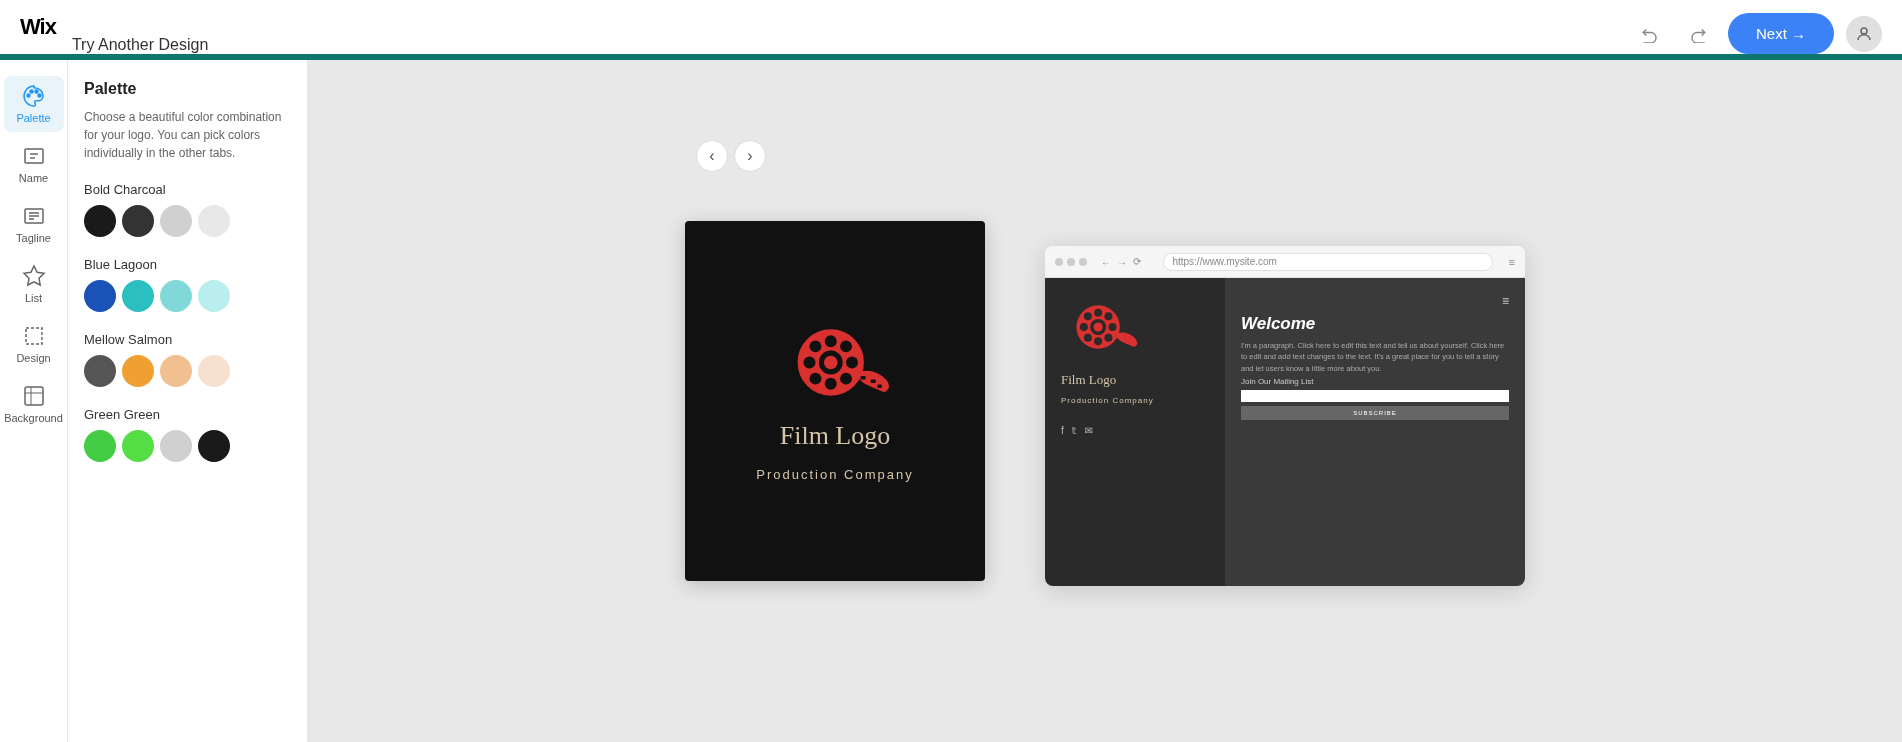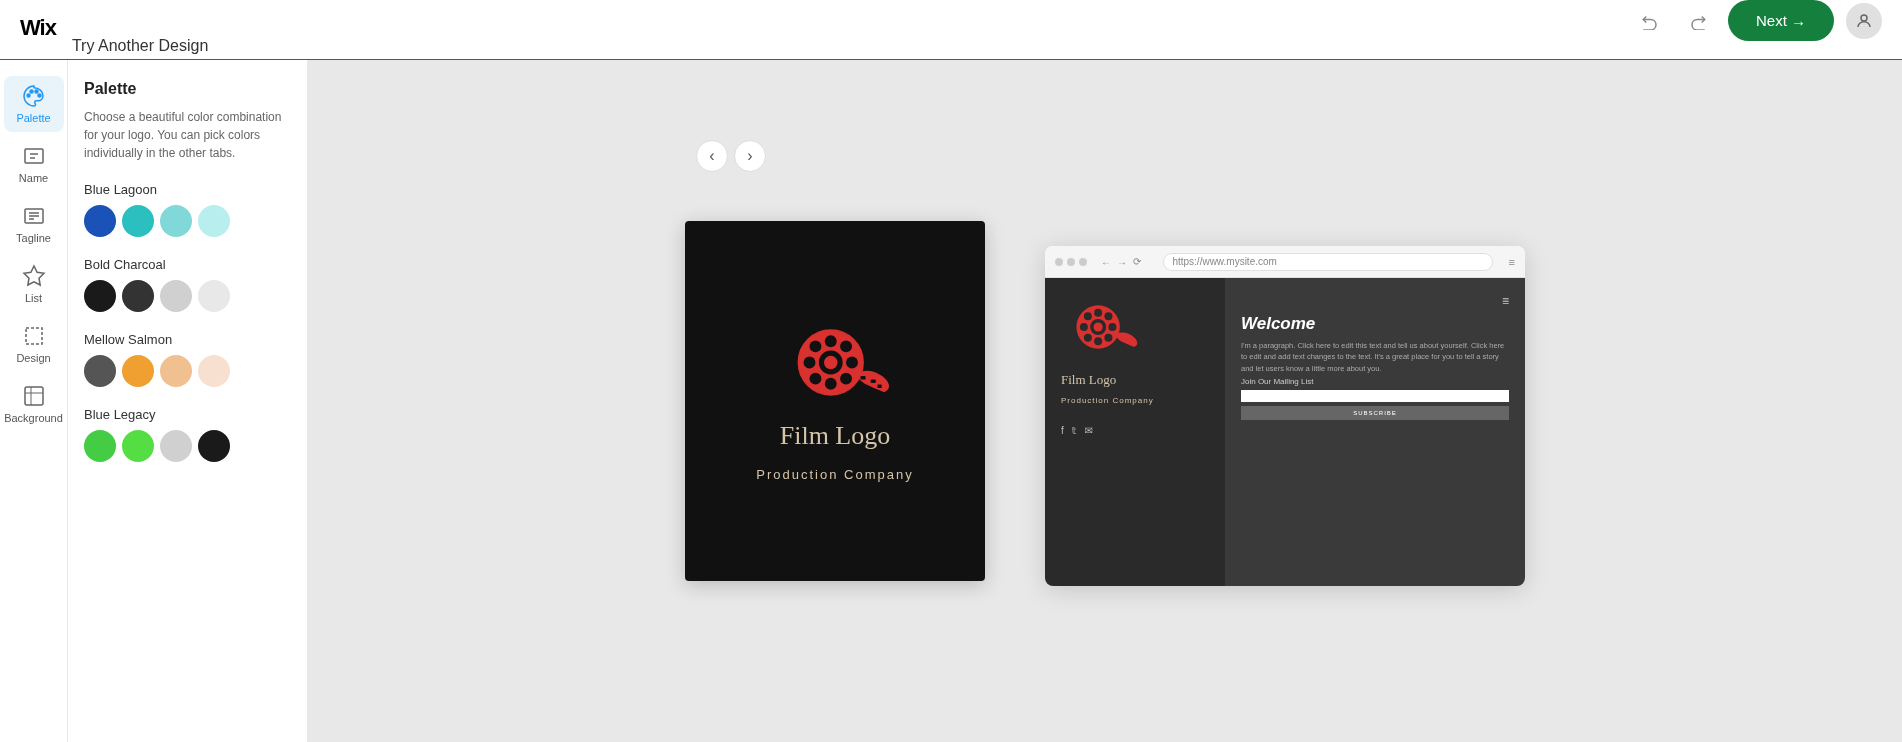--- a/index.html
+++ b/index.html
@@ -1,34 +1,34 @@
 <!DOCTYPE html>
 <html><head>
   <meta charset="utf-8">
   <style>
     * { box-sizing: border-box; margin: 0; padding: 0; }
     body { font-family: 'Helvetica Neue', Arial, sans-serif; background: #f0f0f0; width: 1902px; height: 742px; overflow: hidden; display: flex; flex-direction: column; }
 
     
     .topbar {
-      display: flex; align-items: flex-start; justify-content: space-between;
+      display: flex; align-items: flex-end; justify-content: space-between;
       background: #fff; height: 60px; padding: 0 20px;
-      border-bottom: 1px solid #0f766e; flex-shrink: 0; z-index: 10;
+      border-bottom: 6px solid #0f766e; flex-shrink: 0; z-index: 10;
     }
     .topbar-left { display: flex; align-items: center; gap: 16px; }
     .wix-logo { font-weight: 900; font-size: 22px; color: #000; letter-spacing: -1px; }
     .topbar-title { font-size: 16px; color: #333; margin-top: 37px; }
     .topbar-right { display: flex; align-items: center; gap: 12px; }
     .undo-redo-btn {
       background: none; border: none; cursor: pointer; color: #888;
       font-size: 18px; width: 36px; height: 36px; display: flex; align-items: center; justify-content: center;
       border-radius: 50%;
     }
     .next-btn {
-      background: #15803d; color: #fff; border: none; border-radius: 24px;
+      background: #3b82f6; color: #fff; border: none; border-radius: 24px;
       padding: 12px 28px; font-size: 15px; font-weight: 500; cursor: pointer;
       display: flex; align-items: center; gap: 8px;
     }
     .user-btn {
       width: 36px; height: 36px; border-radius: 50%; background: #e0e0e0;
       display: flex; align-items: center; justify-content: center;
       cursor: pointer; border: none; font-size: 18px; color: #666;
     }
 
     
@@ -198,52 +198,52 @@
       </svg>
       <span class="sidebar-icon-label">Background</span>
     </div>
   </div>
 
   <div class="palette-panel">
     <h2>Palette</h2>
     <p class="palette-description">Choose a beautiful color combination for your logo. You can pick colors individually in the other tabs.</p>
 
     <div class="palette-group">
+      <div class="palette-group-name">Bold Charcoal</div>
+      <div class="palette-swatches">
+        <div class="swatch" style="background:#1a1a1a;"></div>
+        <div class="swatch" style="background:#333333;"></div>
+        <div class="swatch" style="background:#d0d0d0;"></div>
+        <div class="swatch" style="background:#e8e8e8;"></div>
+      </div>
+    </div>
+
+    <div class="palette-group">
       <div class="palette-group-name">Blue Lagoon</div>
       <div class="palette-swatches">
         <div class="swatch" style="background:#1a52b8;"></div>
         <div class="swatch" style="background:#2bbfbf;"></div>
         <div class="swatch" style="background:#80d8d8;"></div>
         <div class="swatch" style="background:#b8eeee;"></div>
-      </div>
-    </div>
-
-    <div class="palette-group">
-      <div class="palette-group-name">Bold Charcoal</div>
-      <div class="palette-swatches">
-        <div class="swatch" style="background:#1a1a1a;"></div>
-        <div class="swatch" style="background:#333333;"></div>
-        <div class="swatch" style="background:#d0d0d0;"></div>
-        <div class="swatch" style="background:#e8e8e8;"></div>
       </div>
     </div>
 
     <div class="palette-group">
       <div class="palette-group-name">Mellow Salmon</div>
       <div class="palette-swatches">
         <div class="swatch" style="background:#555555;"></div>
         <div class="swatch" style="background:#f0a030;"></div>
         <div class="swatch" style="background:#f0c090;"></div>
         <div class="swatch" style="background:#f8e0d0;"></div>
       </div>
     </div>
 
 
     <div class="palette-group">
-      <div class="palette-group-name">Blue Legacy</div>
+      <div class="palette-group-name">Green Green</div>
       <div class="palette-swatches">
         <div class="swatch" style="background:#44cc44;"></div>
         <div class="swatch" style="background:#55dd44;"></div>
         <div class="swatch" style="background:#d0d0d0;"></div>
         <div class="swatch" style="background:#1a1a1a;"></div>
       </div>
     </div>
   </div>
 
   <div class="canvas-area">

